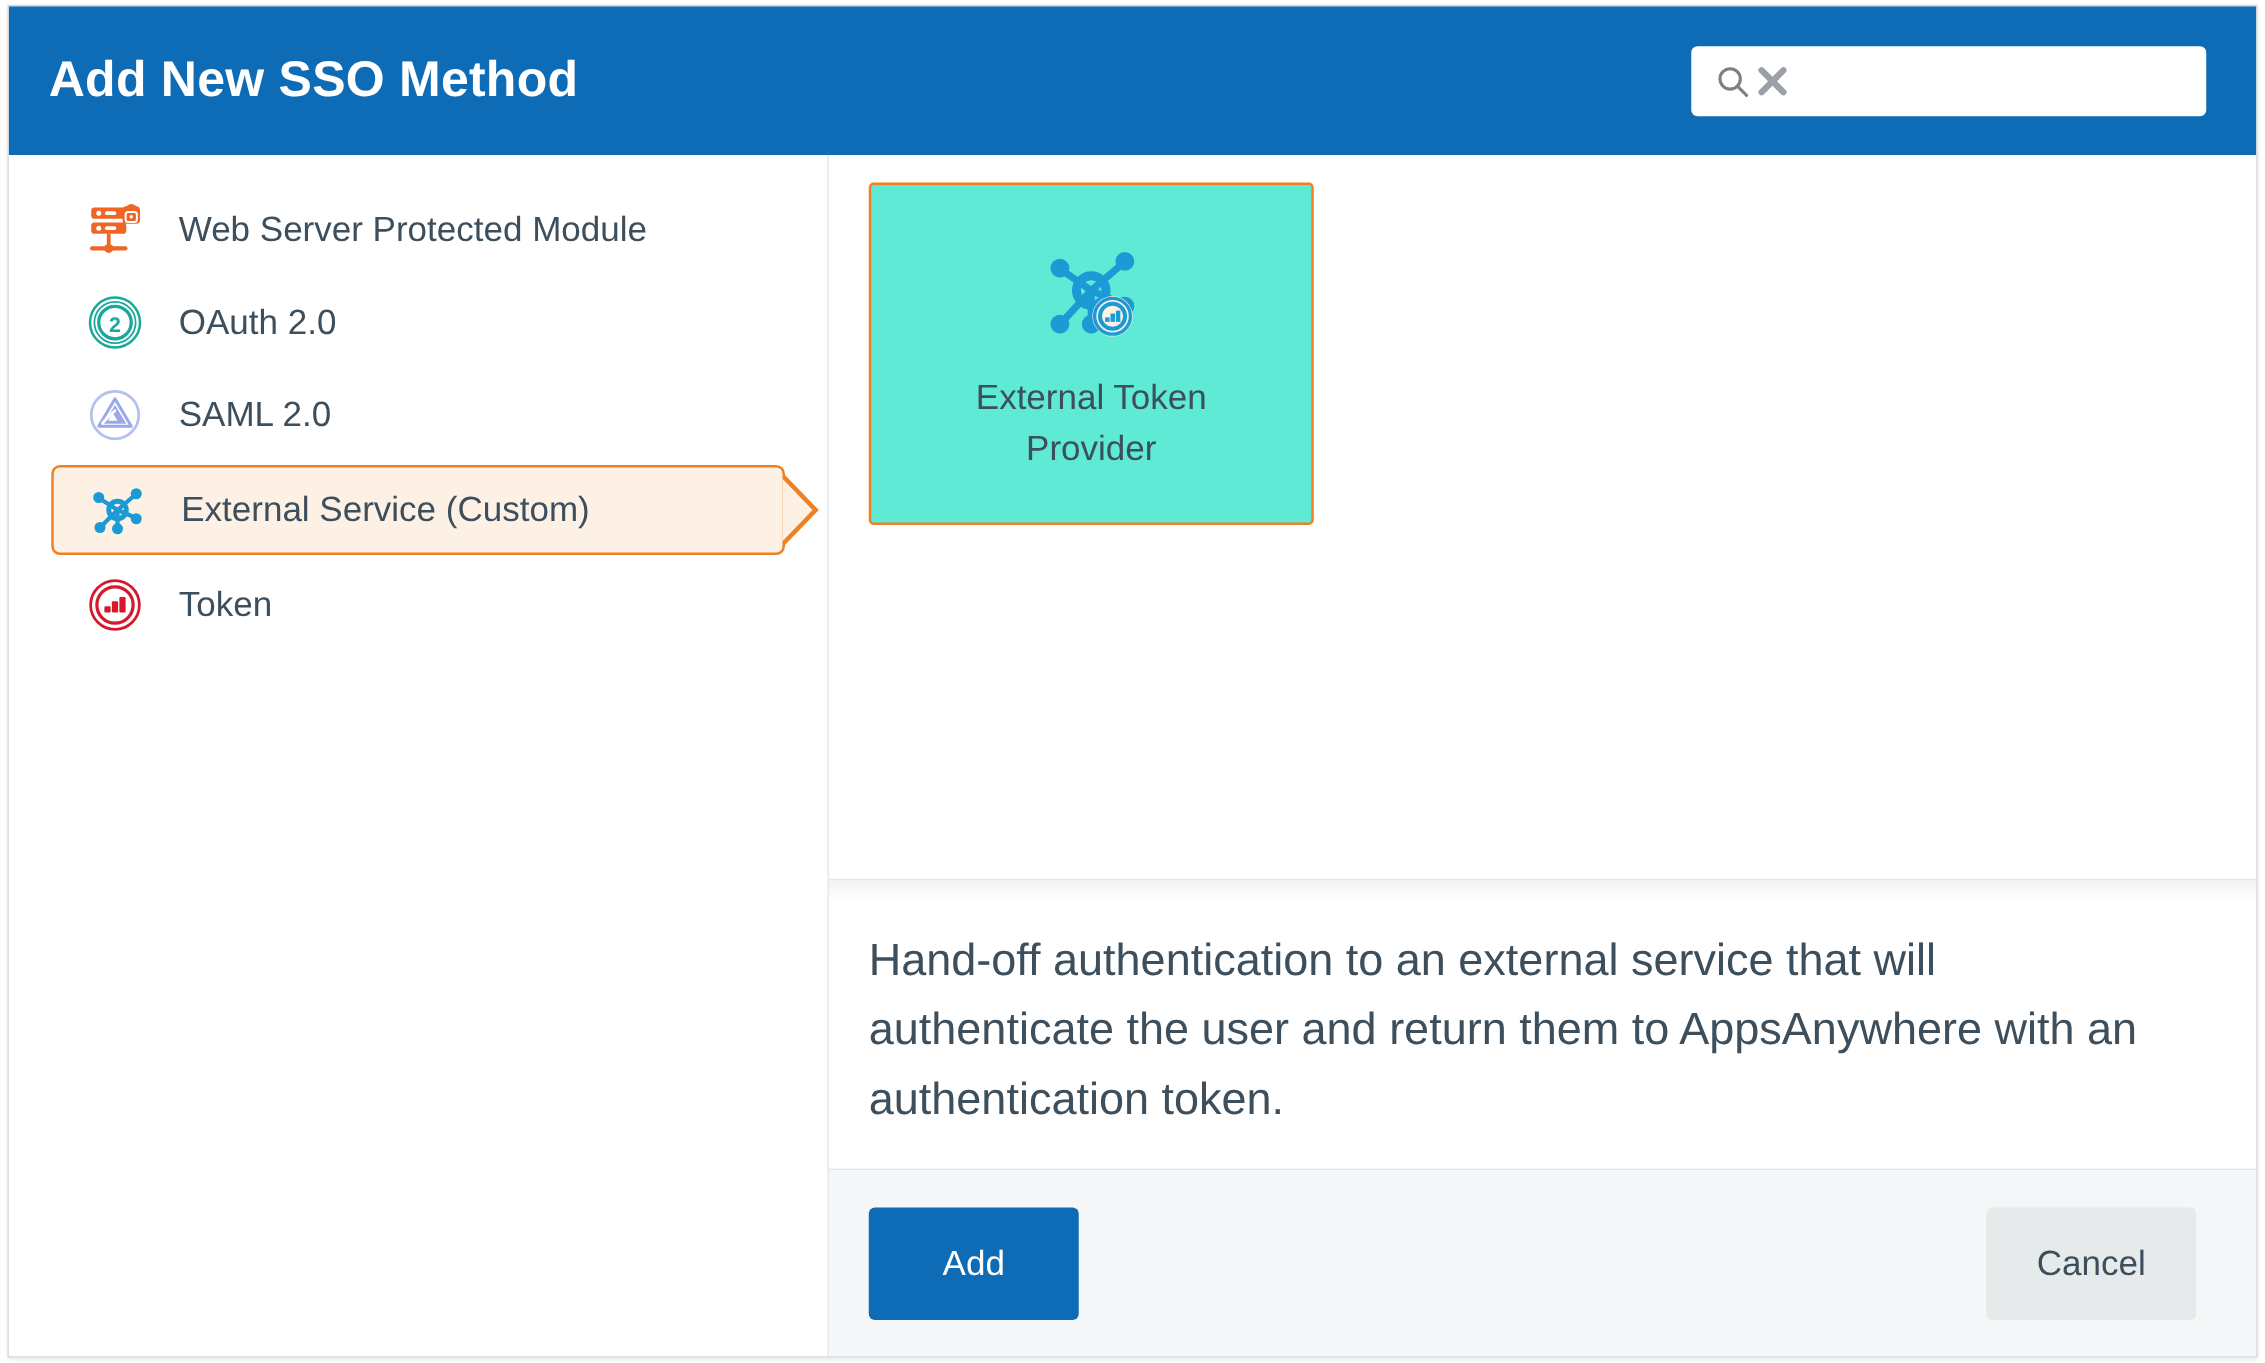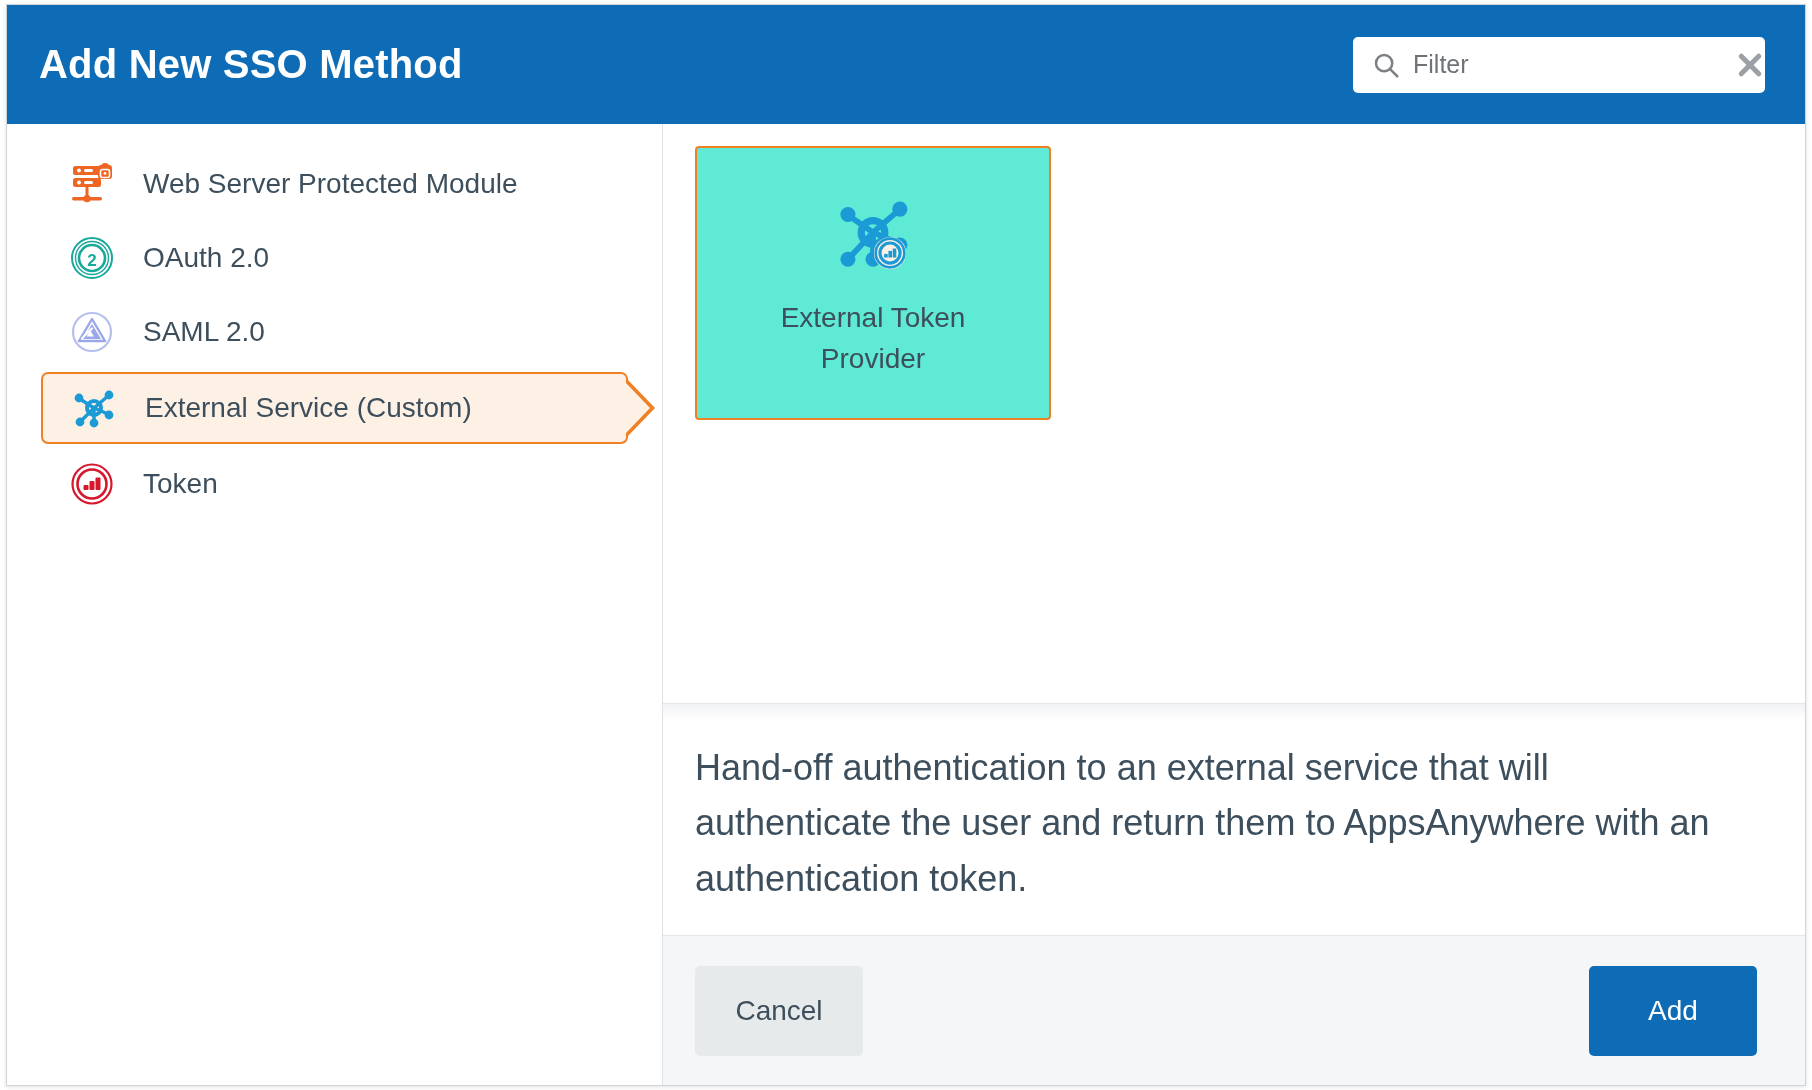--- a/index.html
+++ b/index.html
@@ -228,21 +228,20 @@
   <div class="header">
     <div class="header-title">Add New SSO Method</div>
 
     <div class="filter-box">
       <span class="search-icon">
         <svg width="30" height="30" viewBox="0 0 24 24" fill="none" stroke="#7d8084" stroke-width="2">
           <circle cx="10.5" cy="10.5" r="6.5"></circle>
           <line x1="15.3" y1="15.3" x2="21" y2="21" stroke-linecap="round"></line>
         </svg>
       </span>
-      <input class="filter-input" type="text" value="" placeholder="Filter" style="">
       <span class="clear-icon">
         <svg width="30" height="30" viewBox="0 0 24 24" fill="none" stroke="#9aa0a6" stroke-width="4" stroke-linecap="round">
           <line x1="5" y1="5" x2="19" y2="19"></line>
           <line x1="19" y1="5" x2="5" y2="19"></line>
         </svg>
       </span>
     </div>
   </div>
 
   <div class="body-row">
@@ -363,19 +362,19 @@
           </span>
           <span class="card-label">External Token Provider</span>
         </div>
       </div>
 
       <div class="desc-panel">
         <div class="desc-text">Hand-off authentication to an external service that will authenticate the user and return them to AppsAnywhere with an authentication token.</div>
       </div>
 
       <div class="footer">
+        <button class="btn btn-add">Add</button>
         <button class="btn btn-cancel">Cancel</button>
-        <button class="btn btn-add">Add</button>
       </div>
 
     </div>
   </div>
 </div>
 
 </body></html>

